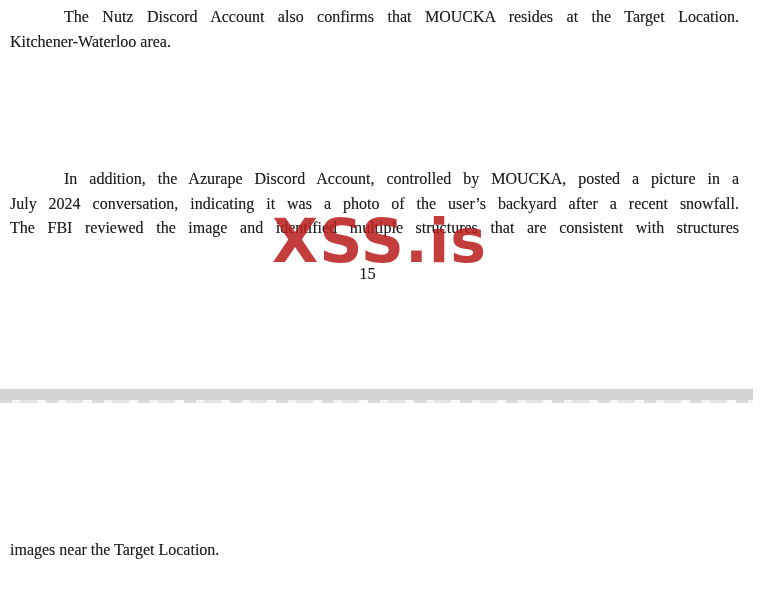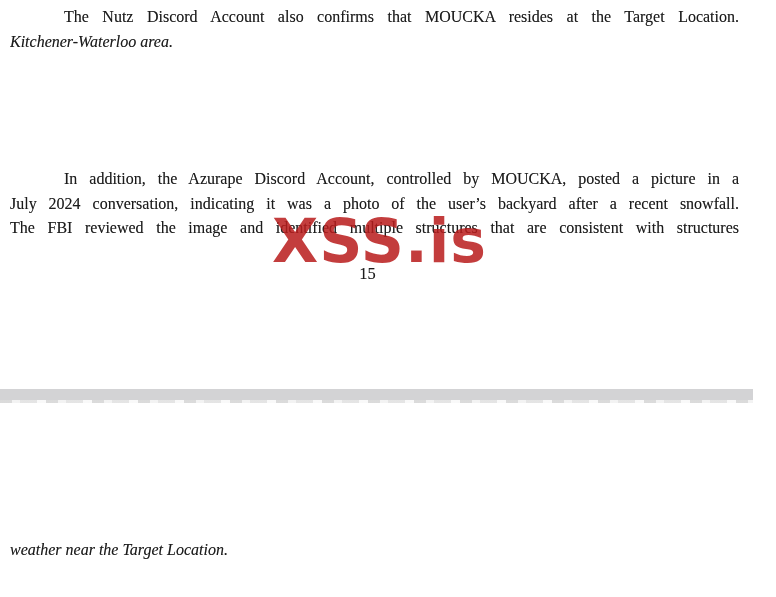--- a/index.html
+++ b/index.html
@@ -30,21 +30,20 @@
     white-space: normal;
     overflow: hidden;
     height: 24.5px;
   }
   .line.first {
     text-indent: 54px;
   }
   .line.last {
     text-align: center;
     text-align-last: left;
-    font-style: italic;
   }
   .para-top-1 { top: 5px; }
   .para-top-2 { top: 147px; margin-top: 20px; }
   .para-bottom-1 { top: 538px; }
   .watermark {
     position: absolute;
     top: 210px;
     left: 272px;
     font-family: "DejaVu Sans", "Liberation Sans", sans-serif;
     font-weight: bold;
@@ -109,16 +108,16 @@
   </div>
 
   <div class="watermark" style="color: #b91c1c;">XSS.is</div>
 
   <div class="page-number">15</div>
 
   <div class="divider-bar"></div>
   <div class="divider-noise"></div>
 
   <div class="para para-bottom-1">
-    <div class="line last">weather near the Target Location.</div>
+    <div class="line last">images near the Target Location.</div>
   </div>
 
 </div>
 
 </body></html>

